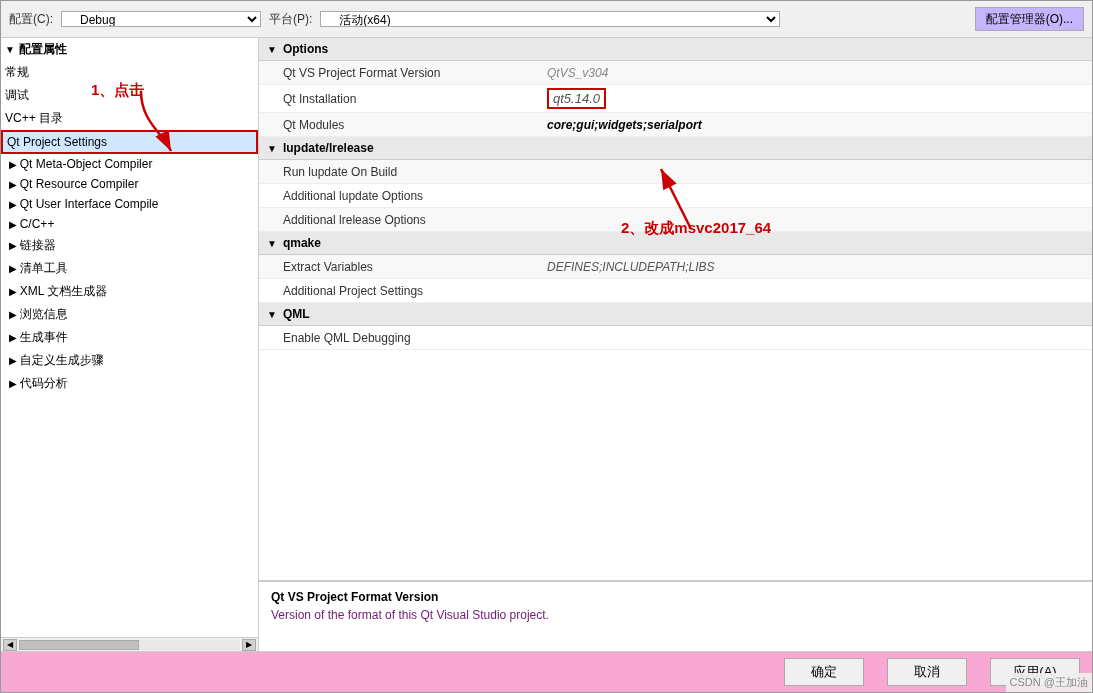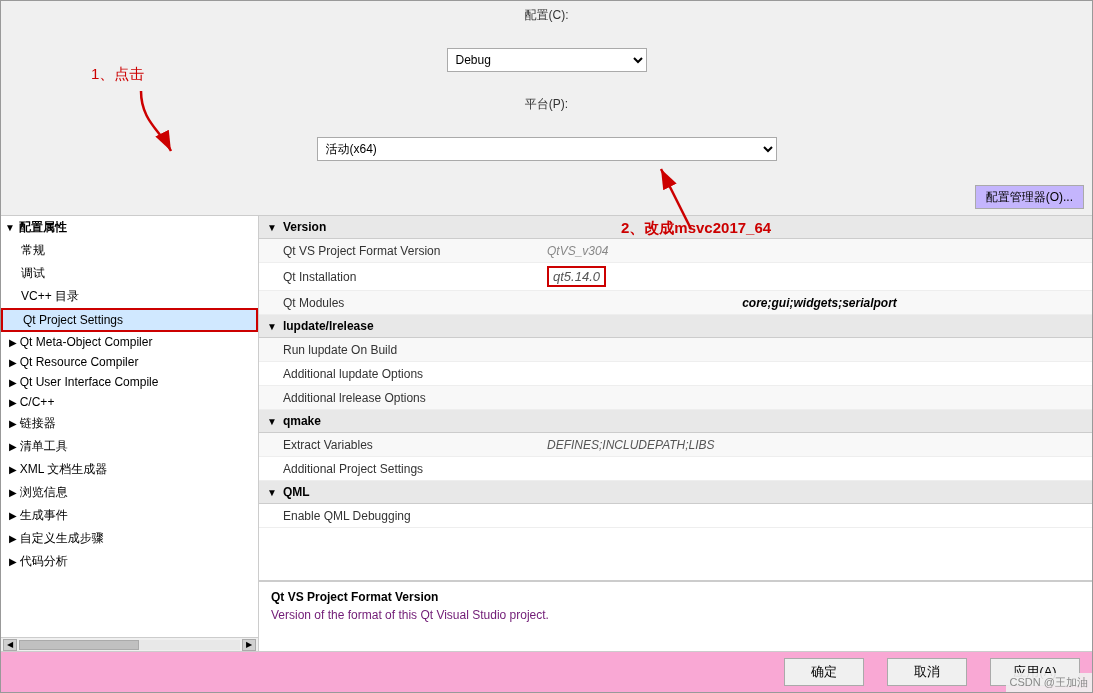--- a/index.html
+++ b/index.html
@@ -22,34 +22,33 @@
       flex-direction: column;
     }
 
     
     .toolbar {
       display: flex;
       align-items: center;
       padding: 6px 8px;
       background: #f0f0f0;
       border-bottom: 1px solid #ccc;
-      gap: 24px;
-      flex-direction: column;
+      gap: 8px;
     }
     .toolbar-label {
       font-size: 12px;
       color: #333;
       white-space: nowrap;
     }
     .toolbar-select {
-      height: 24px;
+      height: 16px;
       border: 1px solid #aaa;
       background: white;
       font-size: 12px;
-      padding: 0 4px;
+      padding: 0 14px;
       cursor: pointer;
     }
     .toolbar-select-wide {
       width: 200px;
     }
     .toolbar-select-platform {
       width: 460px;
     }
     .toolbar-btn {
       height: 24px;
@@ -76,21 +75,21 @@
       font-weight: bold;
       font-size: 12px;
       cursor: pointer;
     }
     .tree-section-header .arrow {
       margin-right: 4px;
       font-size: 10px;
     }
 
     .tree-item {
-      padding: 3px 8px 3px 20px;
+      padding: 3px 8px 3px 4px;
       font-size: 12px;
       cursor: pointer;
       white-space: nowrap;
     }
     .tree-item.selected-outline {
       background: #d0e8ff;
       border: 2px solid #cc0000;
       color: #000;
       font-weight: normal;
     }
@@ -162,21 +161,20 @@
       flex: 1;
       font-size: 12px;
       padding-left: 8px;
       color: #555;
       font-style: italic;
     }
 
     .prop-value.bold-value {
       font-weight: bold;
       color: #000;
-      text-align: center;
     }
 
     
     .description-panel {
       padding: 8px 12px;
       border-top: 1px solid #ccc;
       min-height: 70px;
       background: white;
     }
     .description-title {
@@ -353,21 +351,21 @@
         </div>
         <div class="hscroll-btn">▶</div>
       </div>
     </div>
 
     <div class="right-panel">
       <div class="properties-area">
 
         <div class="prop-section-header">
           <span class="arrow">▼</span>
-          <span>Version</span>
+          <span>Options</span>
         </div>
         <div class="prop-row">
           <span class="prop-name">Qt VS Project Format Version</span>
           <span class="prop-value" style="color:#888;">QtVS_v304</span>
         </div>
         <div class="prop-row">
           <span class="prop-name">Qt Installation</span>
           <span class="prop-value">
             <span style="border: 2px solid #cc0000; padding: 1px 4px; font-size:13px; background:white; display:inline-block;">qt5.14.0</span>
           </span>
@@ -425,21 +423,21 @@
       </div>
     </div>
   </div>
 
   <div class="button-bar">
     <button class="btn primary">确定</button>
     <button class="btn">取消</button>
     <button class="btn btn-apply">应用(A)</button>
   </div>
 
-  <div style="position:absolute; top:64px; left:90px; color:#cc0000; font-size:15px; font-weight:normal; pointer-events:none; z-index:20;">1、点击</div>
+  <div style="position:absolute; top:80px; left:90px; color:#cc0000; font-size:15px; font-weight:bold; pointer-events:none; z-index:20;">1、点击</div>
 
   <svg class="arrow-svg" style="top:60px; left:80px; width:130px; height:100px;" viewBox="0 0 130 100">
     <defs>
       <marker id="arrowhead1" markerWidth="8" markerHeight="6" refX="8" refY="3" orient="auto">
         <polygon points="0 0, 8 3, 0 6" fill="#cc0000"></polygon>
       </marker>
     </defs>
     <path d="M 60 30 C 60 60, 80 70, 90 90" stroke="#cc0000" stroke-width="2.5" fill="none" marker-end="url(#arrowhead1)"></path>
   </svg>
 

